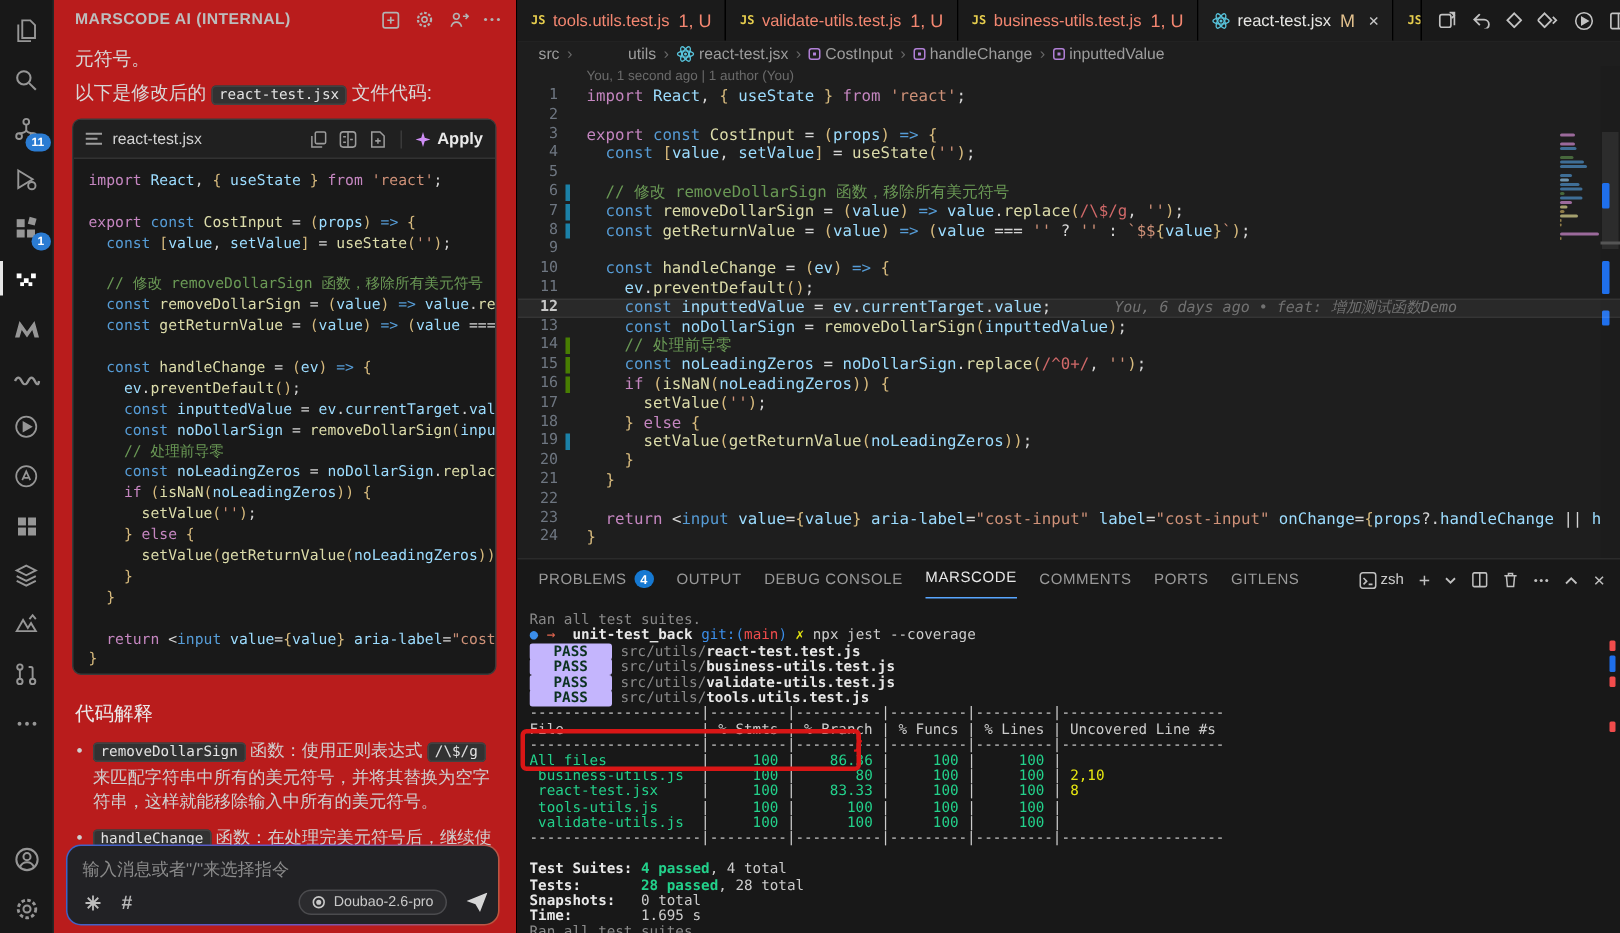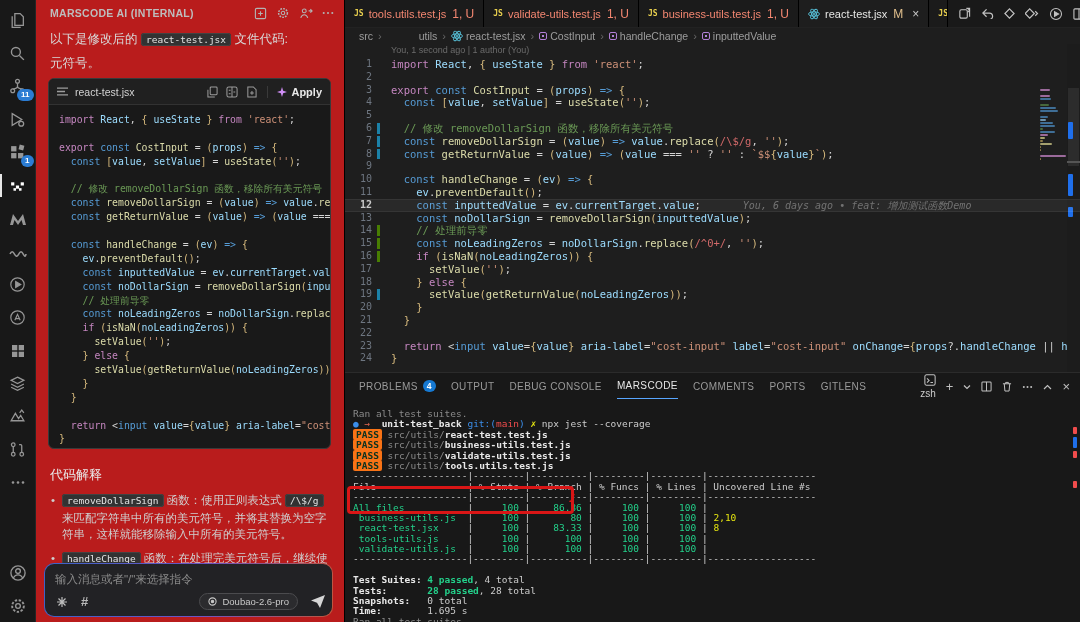--- a/index.html
+++ b/index.html
@@ -83,29 +83,29 @@
   .ov-b{position:absolute;right:7px;width:5px;background:#1f6feb;border-radius:1px;}
   .ov-line{position:absolute;right:0;width:13px;height:2px;background:#555;}
 
   
   .panel{position:absolute;left:345px;top:372px;right:0;bottom:0;background:#181818;border-top:1px solid #2b2b2b;box-sizing:border-box;overflow:hidden;}
   .panel-head{height:27px;display:flex;align-items:center;padding:0 10px 0 14px;gap:15px;}
   .ptab{font-size:10px;color:#9a9a9a;letter-spacing:.4px;display:flex;gap:5px;align-items:center;height:26px;cursor:pointer;white-space:nowrap;box-sizing:border-box;}
   .ptab.active{color:#e7e7e7;border-bottom:1.5px solid #58a6ff;}
   .pbadge{background:#1679d2;color:#fff;border-radius:8px;font-size:8.5px;padding:1px 4px;font-weight:bold;}
   .phead-right{margin-left:auto;display:flex;gap:10px;align-items:center;color:#c0c0c0;font-size:11px;}
-  .phead-right > span{cursor:pointer;display:flex;align-items:flex-end;gap:2px;flex-direction:column;}
+  .phead-right > span{cursor:pointer;display:flex;align-items:flex-start;gap:2px;}
   .zsh-label{font-size:10px;color:#cccccc;}
   .term{position:absolute;top:31px;left:8px;right:16px;bottom:0;font-family:"DejaVu Sans Mono","DejaVu Sans",monospace;font-size:9.5px;line-height:10.4px;white-space:pre;overflow:hidden;padding-top:5px;}
   .t-line{height:10.4px;}
   .t-d{color:#8a8a8a}.t-w{color:#cccccc}.t-wb{color:#e8e8e8;font-weight:bold}
   .t-g{color:#23d18b}.t-gb{color:#23d18b;font-weight:bold}.t-y{color:#e5e510}
   .t-ar{color:#e0654f}.t-cy{color:#e8e8e8;font-weight:bold}.t-bl{color:#3b8eea}.t-rd{color:#f14c4c}
   .t-dot{color:#3b8eea}
-  .t-ps{background:#f97316;color:#0c3220;font-weight:bold;padding:0 3px;border-radius:2px;margin-top:20px;}
+  .t-ps{background:#c4b5fd;color:#0c3220;font-weight:bold;padding:0 16px;border-radius:2px;margin-top:20px;}
   .red-box{position:absolute;left:2px;top:113px;width:221px;height:22px;border:3px solid #d91616;border-radius:4px;z-index:5;}
   .red-curl{position:absolute;left:224px;top:112px;color:#d91616;font-weight:bold;font-size:15px;z-index:5;}
   .p-mark{position:absolute;width:4px;right:3px;border-radius:1px;}
 </style>
 </head>
 <body>
 
 <div class="app">
 
   <nav class="activitybar">
@@ -253,22 +253,22 @@
         <span>
             <svg width="12" height="4" viewBox="0 0 14 4" fill="currentColor">
               <circle cx="2" cy="2" r="1.2"></circle>
               <circle cx="7" cy="2" r="1.2"></circle>
               <circle cx="12" cy="2" r="1.2"></circle>
             </svg>
           </span>
       </span>
     </div>
 
+    <p class="msg">元符号。</p>
     <p class="msg"><span>以下是修改后的</span> <span class="chip">react-test.jsx</span> <span>文件代码:</span></p>
-    <p class="msg">元符号。</p>
 
     <div class="code-card">
       <div class="cc-head">
         <span class="cc-menu">
             <svg width="11" height="9" viewBox="0 0 11 9" stroke="currentColor" stroke-width="1.3" fill="none">
               <path d="M0 1.2h11M0 4.5h8M0 7.8h11"></path>
             </svg>
           </span>
         <span class="cc-name">react-test.jsx</span>
         <span class="cc-icons">

